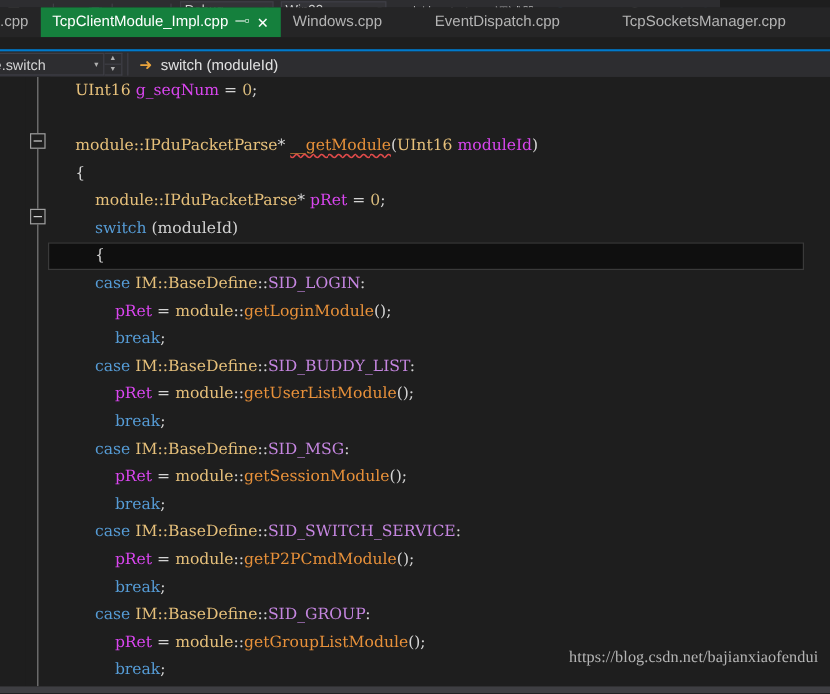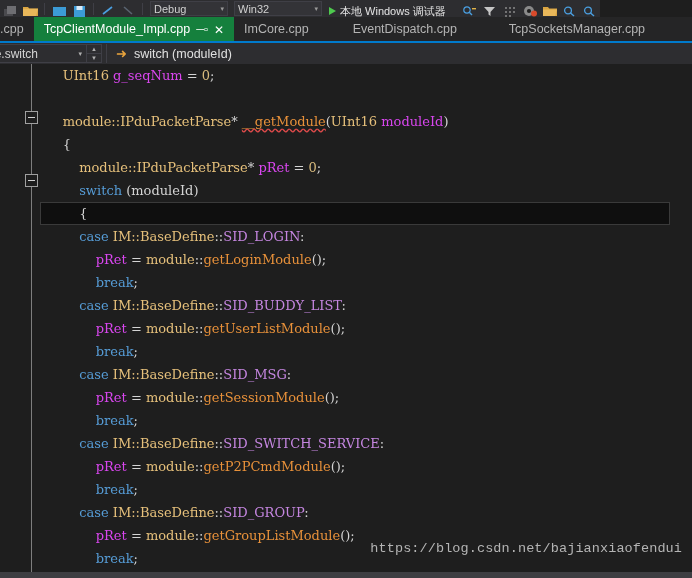--- a/index.html
+++ b/index.html
@@ -39,21 +39,21 @@
   .tb-run{display:flex;align-items:flex-end;height:17px;padding-left:4px;}
   .tri{
     width:0;height:0;border-left:7px solid #4EC94E;
     border-top:4px solid transparent;border-bottom:4px solid transparent;
     margin:0 4px 2px 0;
   }
   .tb-run-label{color:#E4E4E4;font-size:11px;line-height:12px;white-space:nowrap;}
 
   
   .tabstrip{
-    position:absolute;left:0;top:17px;width:692px;height:25px;
+    position:absolute;left:0;top:6px;width:692px;height:25px;
     background:#252526;
     display:flex;align-items:flex-end;
     overflow:hidden;
   }
   .tab{
     display:flex;align-items:center;gap:6px;
     padding:0 10px;height:25px;box-sizing:border-box;
     color:#B4B4B4;font-size:12.5px;white-space:nowrap;
   }
   .tab.partial{padding-left:0;}
@@ -147,21 +147,21 @@
     text-decoration:underline wavy #E04A4A;
     text-decoration-skip-ink:none;
     text-underline-offset:2px;
     margin-top:34px;
   }
 
   
   .watermark{
     position:absolute;right:10px;bottom:16px;
     color:#BDBDBD;font-size:13.5px;
-    font-family:Liberation Mono, monospace;
+    font-family:Liberation Serif, serif;
     letter-spacing:0.1px;
     opacity:.95;
   }
 
   
   .bottombar{
     position:absolute;left:0;bottom:0;width:692px;height:6px;background:#3E3E42;
   }
 </style>
 </head>
@@ -288,21 +288,21 @@
   <div class="tabstrip">
     <div class="tab partial">
       <span class="tabname">.cpp</span>
     </div>
     <div class="tab active">
       <span class="tabname">TcpClientModule_Impl.cpp</span>
       <span class="pin">─▫</span>
       <span class="close">✕</span>
     </div>
     <div class="tab">
-      <span class="tabname">ImCore.cpp</span>
+      <span class="tabname">Windows.cpp</span>
     </div>
     <div class="tab" style="padding-left:34px">
       <span class="tabname">EventDispatch.cpp</span>
     </div>
     <div class="tab" style="padding-left:42px">
       <span class="tabname">TcpSocketsManager.cpp</span>
     </div>
   </div>
   <div class="tabstrip-underline"></div>
 

